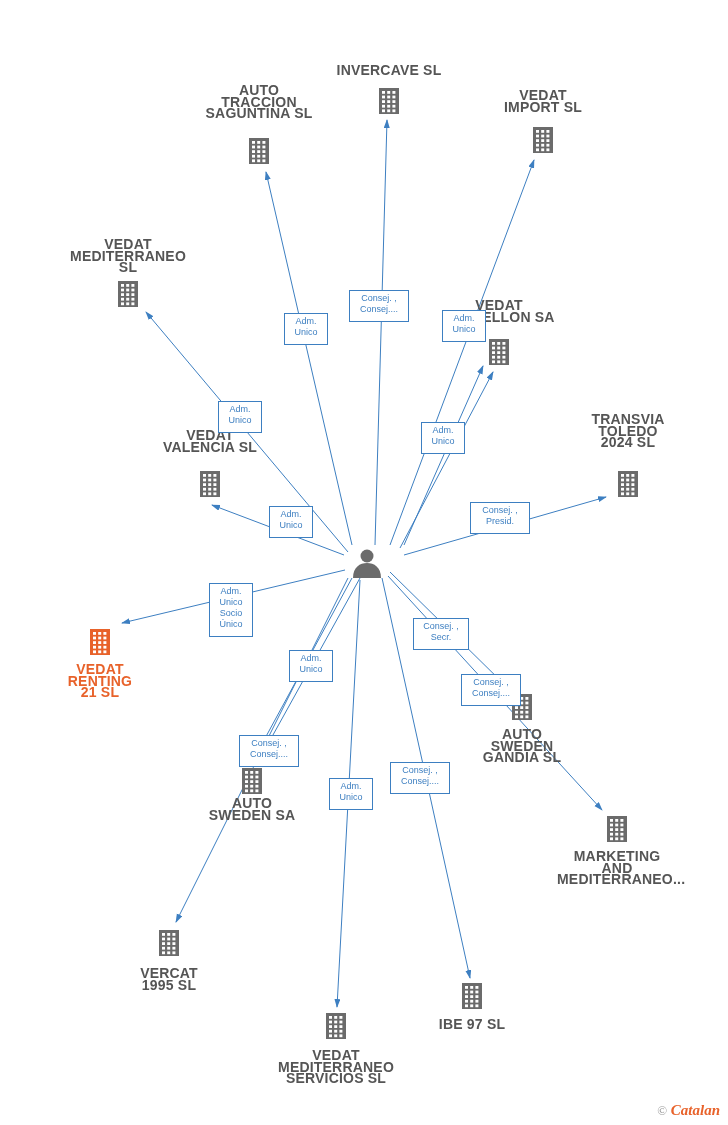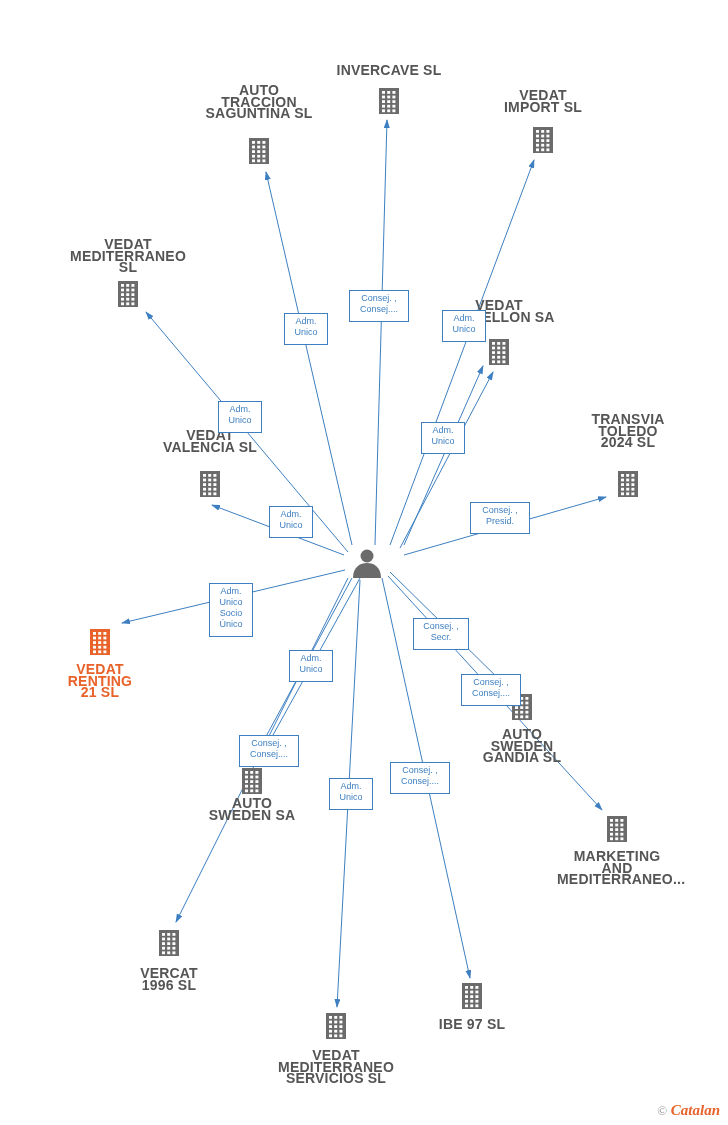--- a/index.html
+++ b/index.html
@@ -401,21 +401,21 @@
           <rect x="6" y="18.799999999999997" width="3" height="2.8" fill="#ffffff"></rect>
           <rect x="11.2" y="18.799999999999997" width="3" height="2.8" fill="#ffffff"></rect>
           <rect x="16.4" y="18.799999999999997" width="3" height="2.8" fill="#ffffff"></rect>
           <rect x="6" y="23.4" width="3" height="2.8" fill="#ffffff"></rect>
           <rect x="11.2" y="23.4" width="3" height="2.8" fill="#ffffff"></rect>
           <rect x="16.4" y="23.4" width="3" height="2.8" fill="#ffffff"></rect>
         </svg>
       </div>
       <div class="node" style="left: 109px; top: 968px; width: 120px;">
         <span class="label">VERCAT
-1996 SL</span>
+1995 SL</span>
       </div>
       <div class="node" style="left: 412px; top: 981px; width: 120px;">
         <svg width="26" height="30" viewBox="0 0 26 30" class="icon">
           <rect x="3" y="2" width="20" height="26" fill="#6b6b6b"></rect>
           <rect x="6" y="5" width="3" height="2.8" fill="#ffffff"></rect>
           <rect x="11.2" y="5" width="3" height="2.8" fill="#ffffff"></rect>
           <rect x="16.4" y="5" width="3" height="2.8" fill="#ffffff"></rect>
           <rect x="6" y="9.6" width="3" height="2.8" fill="#ffffff"></rect>
           <rect x="11.2" y="9.6" width="3" height="2.8" fill="#ffffff"></rect>
           <rect x="16.4" y="9.6" width="3" height="2.8" fill="#ffffff"></rect>

